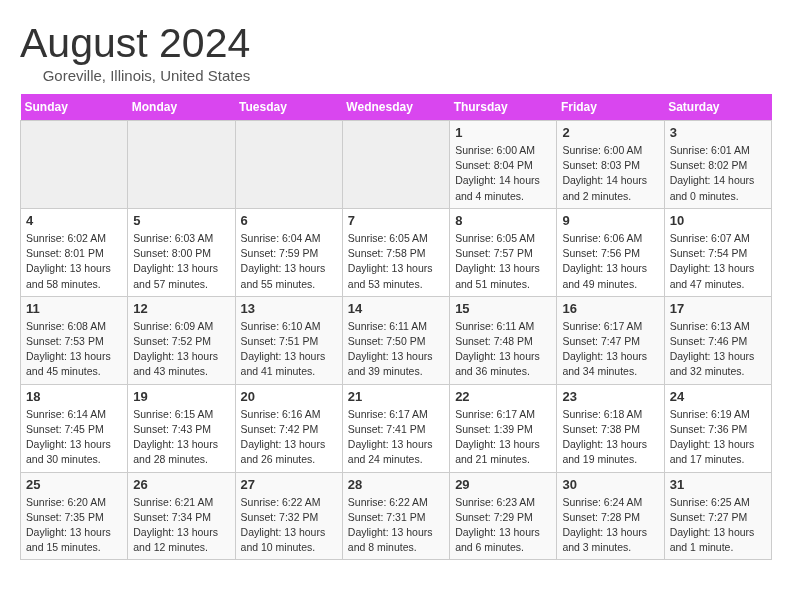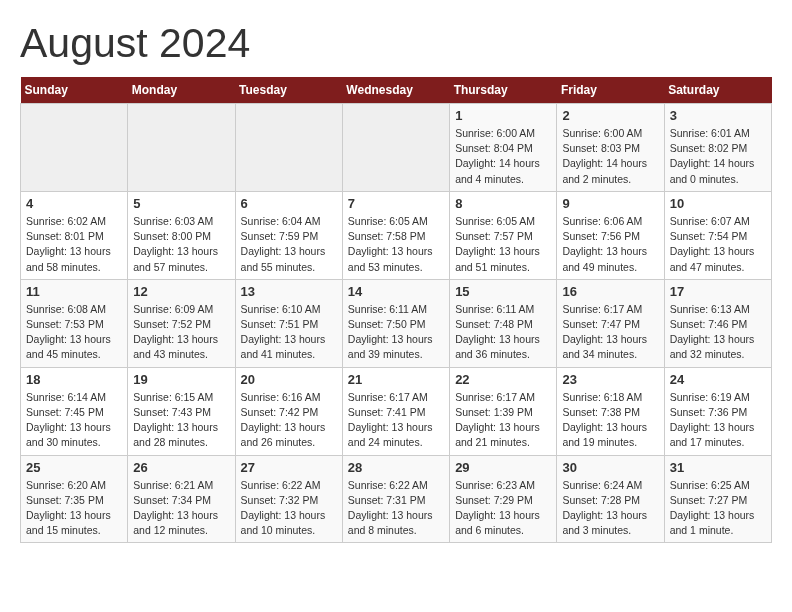--- a/index.html
+++ b/index.html
@@ -45,21 +45,21 @@
     .location {
       font-size: 15px;
       color: #555;
     }
     table {
       width: 100%;
       border-collapse: collapse;
       font-size: 11px;
     }
     thead th {
-      background-color: #7f1d1d;
+      background-color: #d946ef;
       color: #fff;
       padding: 6px 4px;
       text-align: left;
       font-size: 12px;
       font-weight: bold;
     }
     td {
       border: 1px solid #ccc;
       vertical-align: top;
       padding: 4px 5px;
@@ -100,20 +100,21 @@
     tbody tr:nth-child(even) td.empty {
       background-color: #f5f5f5;
     }
   </style>
 </head>
 <body>
 
 <div class="header">
   <div class="title-area">
     <div class="month-year">August 2024</div>
+    <div class="location">Goreville, Illinois, United States</div>
   </div>
 </div>
 
 <table>
   <thead>
     <tr>
     <th>Sunday</th>
         <th>Monday</th>
         <th>Tuesday</th>
         <th>Wednesday</th>

